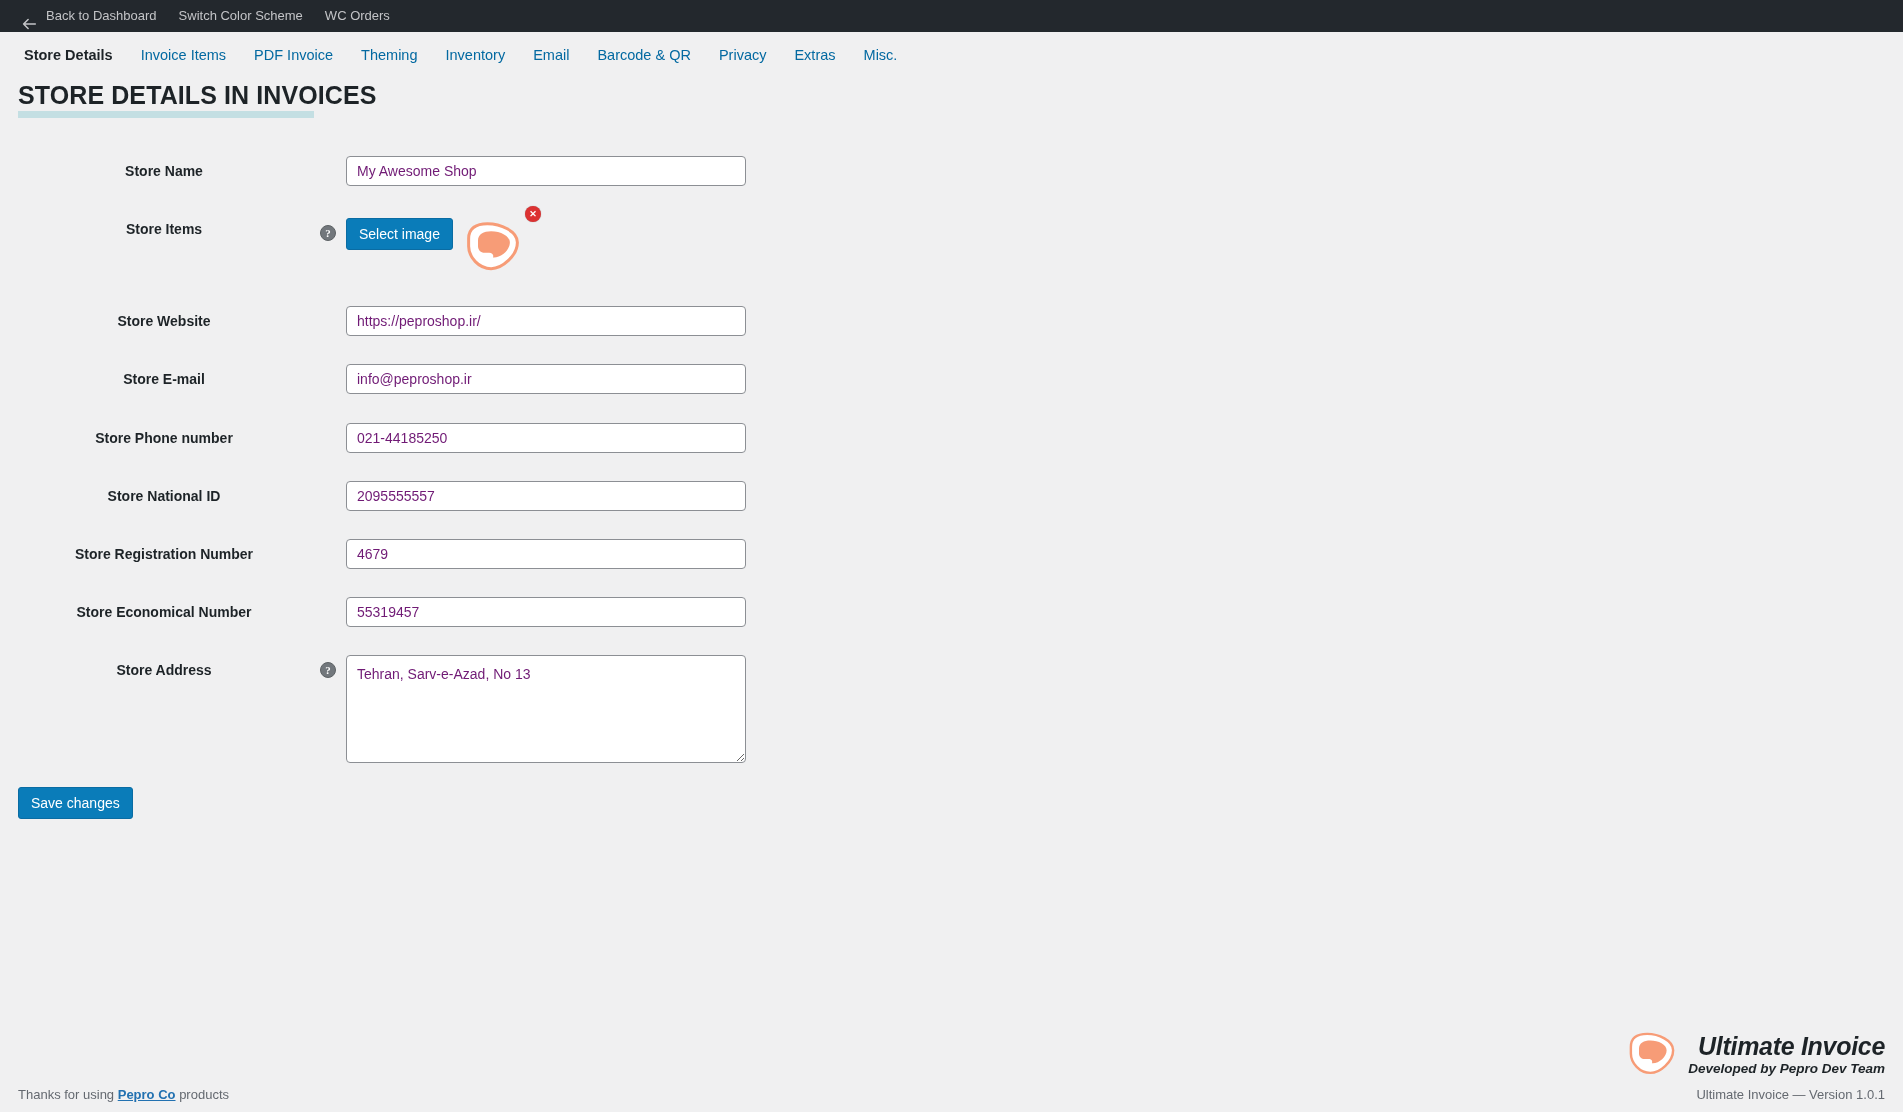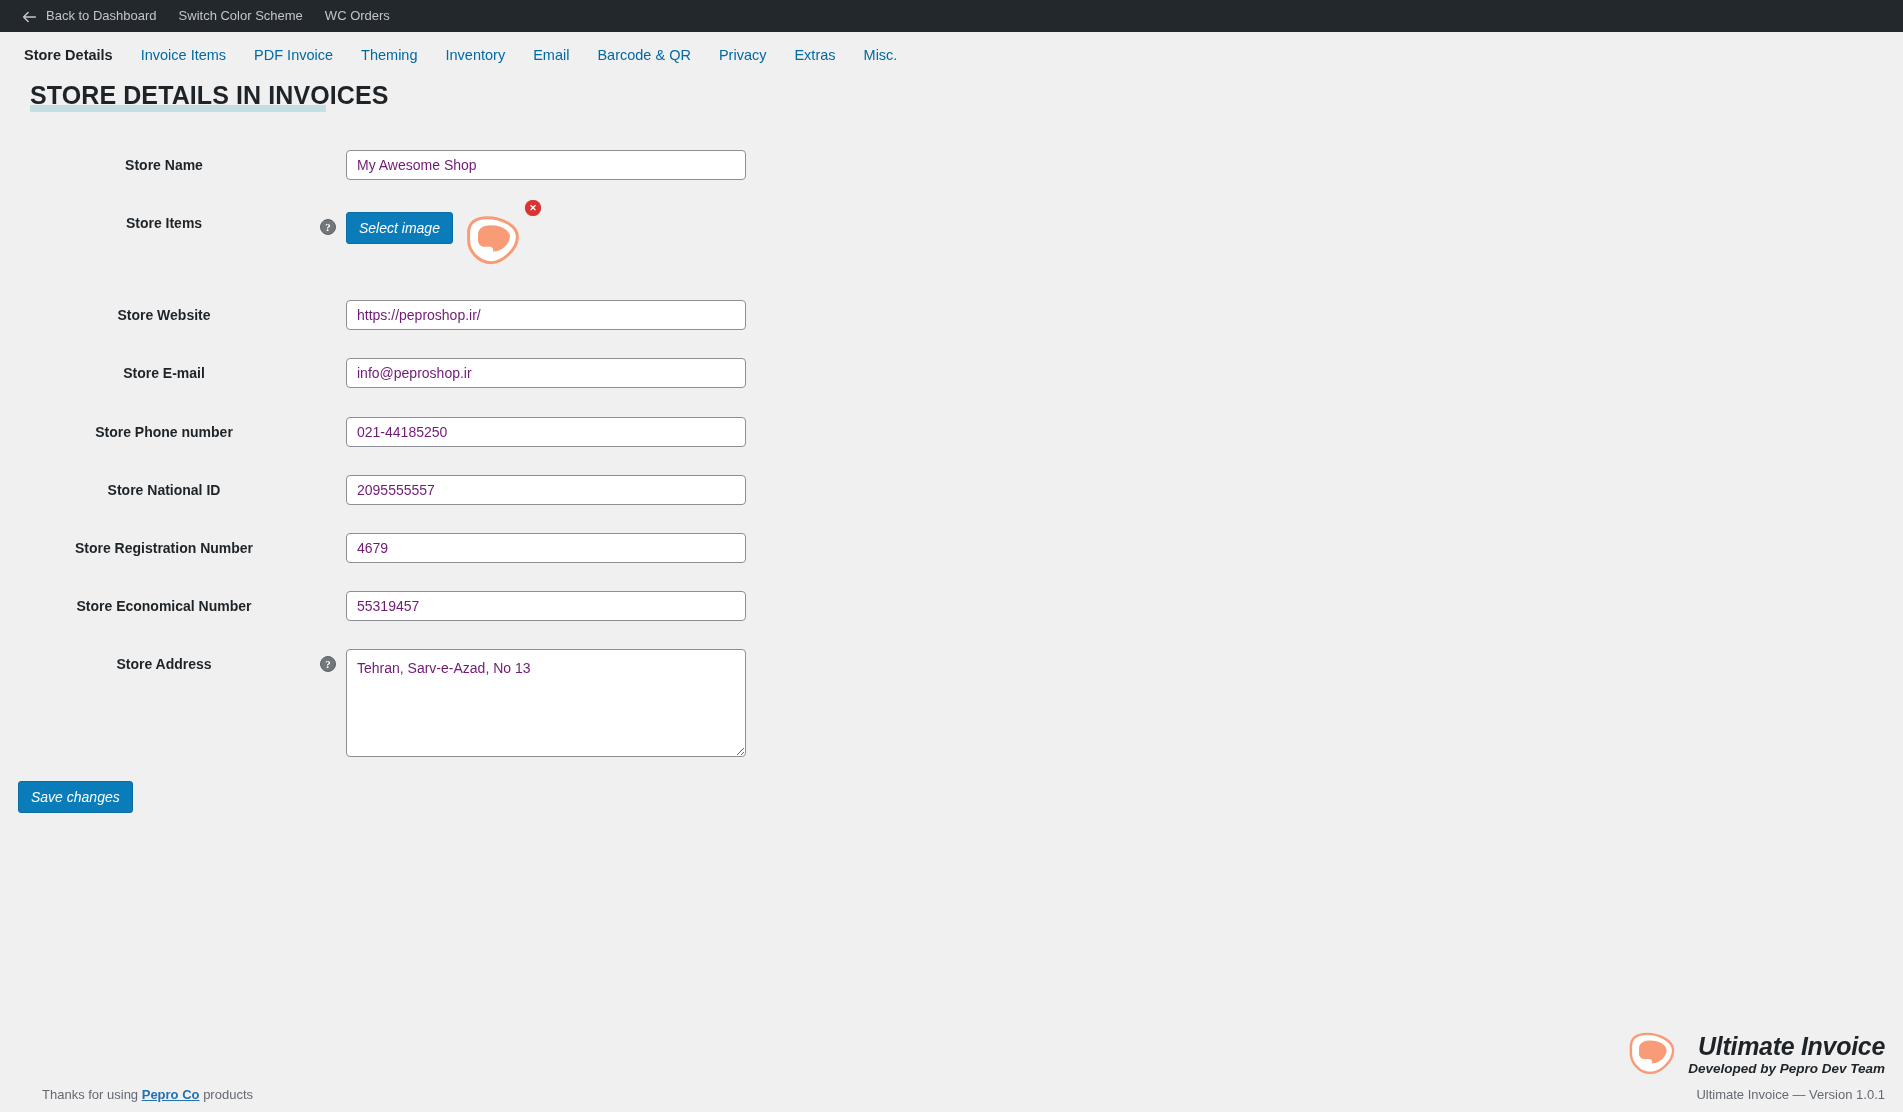--- a/index.html
+++ b/index.html
@@ -23,21 +23,21 @@
     color: #c3c4c7;
     display: flex;
     align-items: center;
     padding-left: 9px;
     font-size: 13px;
     line-height: 32px;
     white-space: nowrap;
   }
   .adminbar .ab-item {
     display: flex;
-    align-items: center;
+    align-items: flex-end;
     padding: 0 11px;
     height: 31px;
     color: #c3c4c7;
     text-decoration: none;
     cursor: pointer;
   }
   .back-arrow {
     display: inline-block;
     margin-right: 8px;
     width: 18px; height: 18px;
@@ -68,29 +68,29 @@
     white-space: nowrap;
   }
   .nav-tab:first-child { padding-left: 4px; }
   .nav-tab.active {
     color: #1d2327;
     font-weight: 700;
   }
 
   
   .page-title {
-    margin: 6px 0 0 30px;
+    margin: 6px 0 0 18px;
     font-size: 25px;
     font-weight: 800;
     letter-spacing: 0.1px;
     color: #1d2327;
     text-transform: uppercase;
     display: inline-block;
     position: relative;
-    padding-bottom: 2px;
+    padding-bottom: 8px;
   }
   .page-title .underline {
     position: absolute;
     left: 0;
     bottom: 0px;
     height: 7px;
     width: 296px;
     background: #bcdce0;
     opacity: .85;
     z-index: -1;
@@ -165,21 +165,20 @@
     font-family: "Liberation Sans", sans-serif;
     font-size: 14px;
     line-height: 1;
     border: 1px solid #2271b1;
     border-radius: 3px;
     background: #1a7bb9;
     color: #fff;
     padding: 8px 12px;
     cursor: pointer;
     white-space: nowrap;
-    font-style: italic;
   }
   .btn-primary {
     background: #0a7cb9;
     border-color: #0a6ca3;
   }
   .logo-preview-wrap {
     position: relative;
     display: inline-block;
     margin-left: 10px;
     vertical-align: top;
@@ -215,21 +214,21 @@
   .page-footer {
     position: absolute;
     left: 0; right: 0; bottom: 0;
     padding: 0 18px 10px 18px;
     font-size: 13px;
     color: #646970;
     display: flex;
     align-items: flex-end;
     justify-content: space-between;
   }
-  .footer-left { font-style: normal; margin-left: 24px; }
+  .footer-left { font-style: normal; }
   .footer-left a {
     color: #2271b1;
     text-decoration: underline;
     font-weight: 600;
   }
   .footer-right {
     text-align: right;
     color: #646970;
   }
   .brand {

